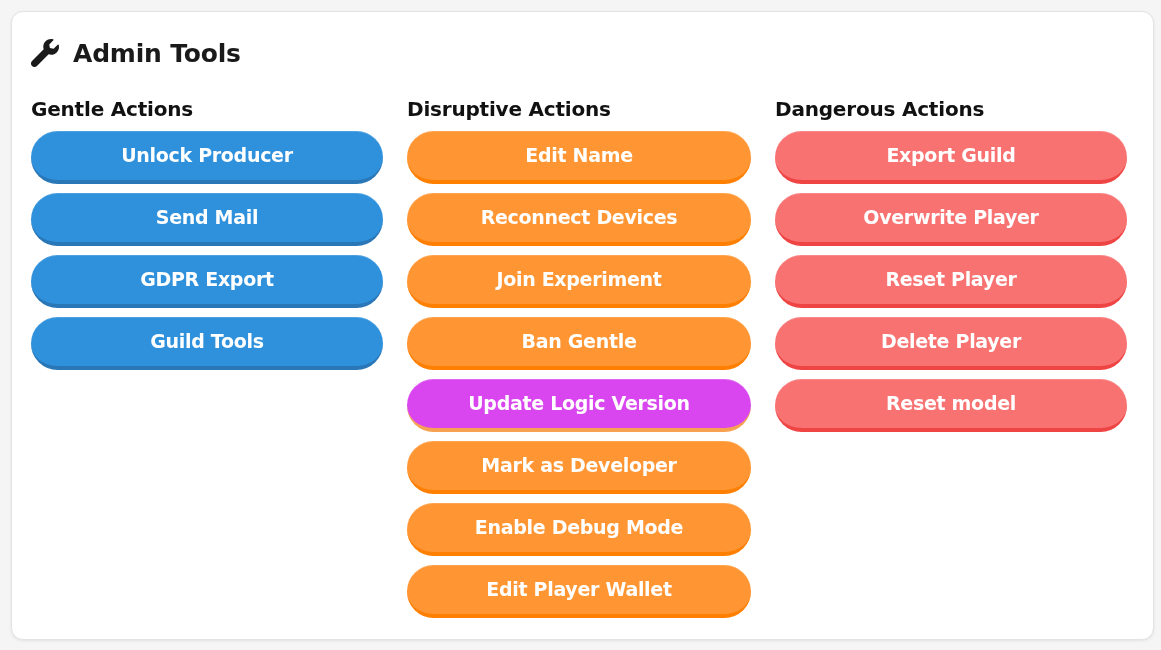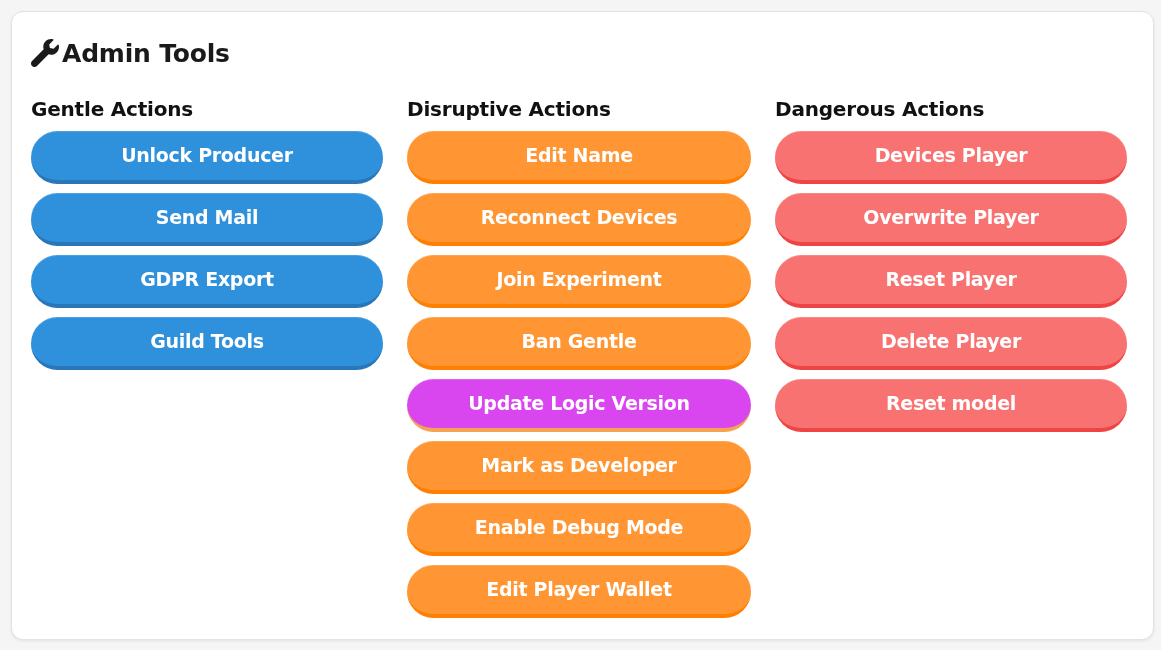--- a/index.html
+++ b/index.html
@@ -19,21 +19,21 @@
       box-shadow: 0 1px 3px rgba(0,0,0,0.08);
     }
     .title-row {
       position: absolute;
       left: 19px; top: 24px;
       display: flex; align-items: center;
       height: 34px;
     }
     .title-row svg { width: 28px; height: 28px; display: block; }
     .title-text {
-      margin-left: 3px;
+      margin-left: 14px;
       font-size: 25px;
       font-weight: bold;
       color: #1a1a1a;
       letter-spacing: -0.2px;
     }
     .col {
       position: absolute;
       top: 84px;
     }
     .col-heading {
@@ -103,20 +103,20 @@
       <button class="btn orange disabled">Update Logic Version</button>
       <button class="btn orange">Mark as Developer</button>
       <button class="btn orange">Enable Debug Mode</button>
       <button class="btn orange">Edit Player Wallet</button>
     </div>
   </div>
 
   <div class="col" style="left:763px; width:352px;">
     <div class="col-heading">Dangerous Actions</div>
     <div class="btn-list">
-      <button class="btn red">Devices Player</button>
+      <button class="btn red">Export Guild</button>
       <button class="btn red">Overwrite Player</button>
       <button class="btn red">Reset Player</button>
       <button class="btn red">Delete Player</button>
       <button class="btn red">Reset model</button>
     </div>
   </div>
 </div>
 
 </body></html>

